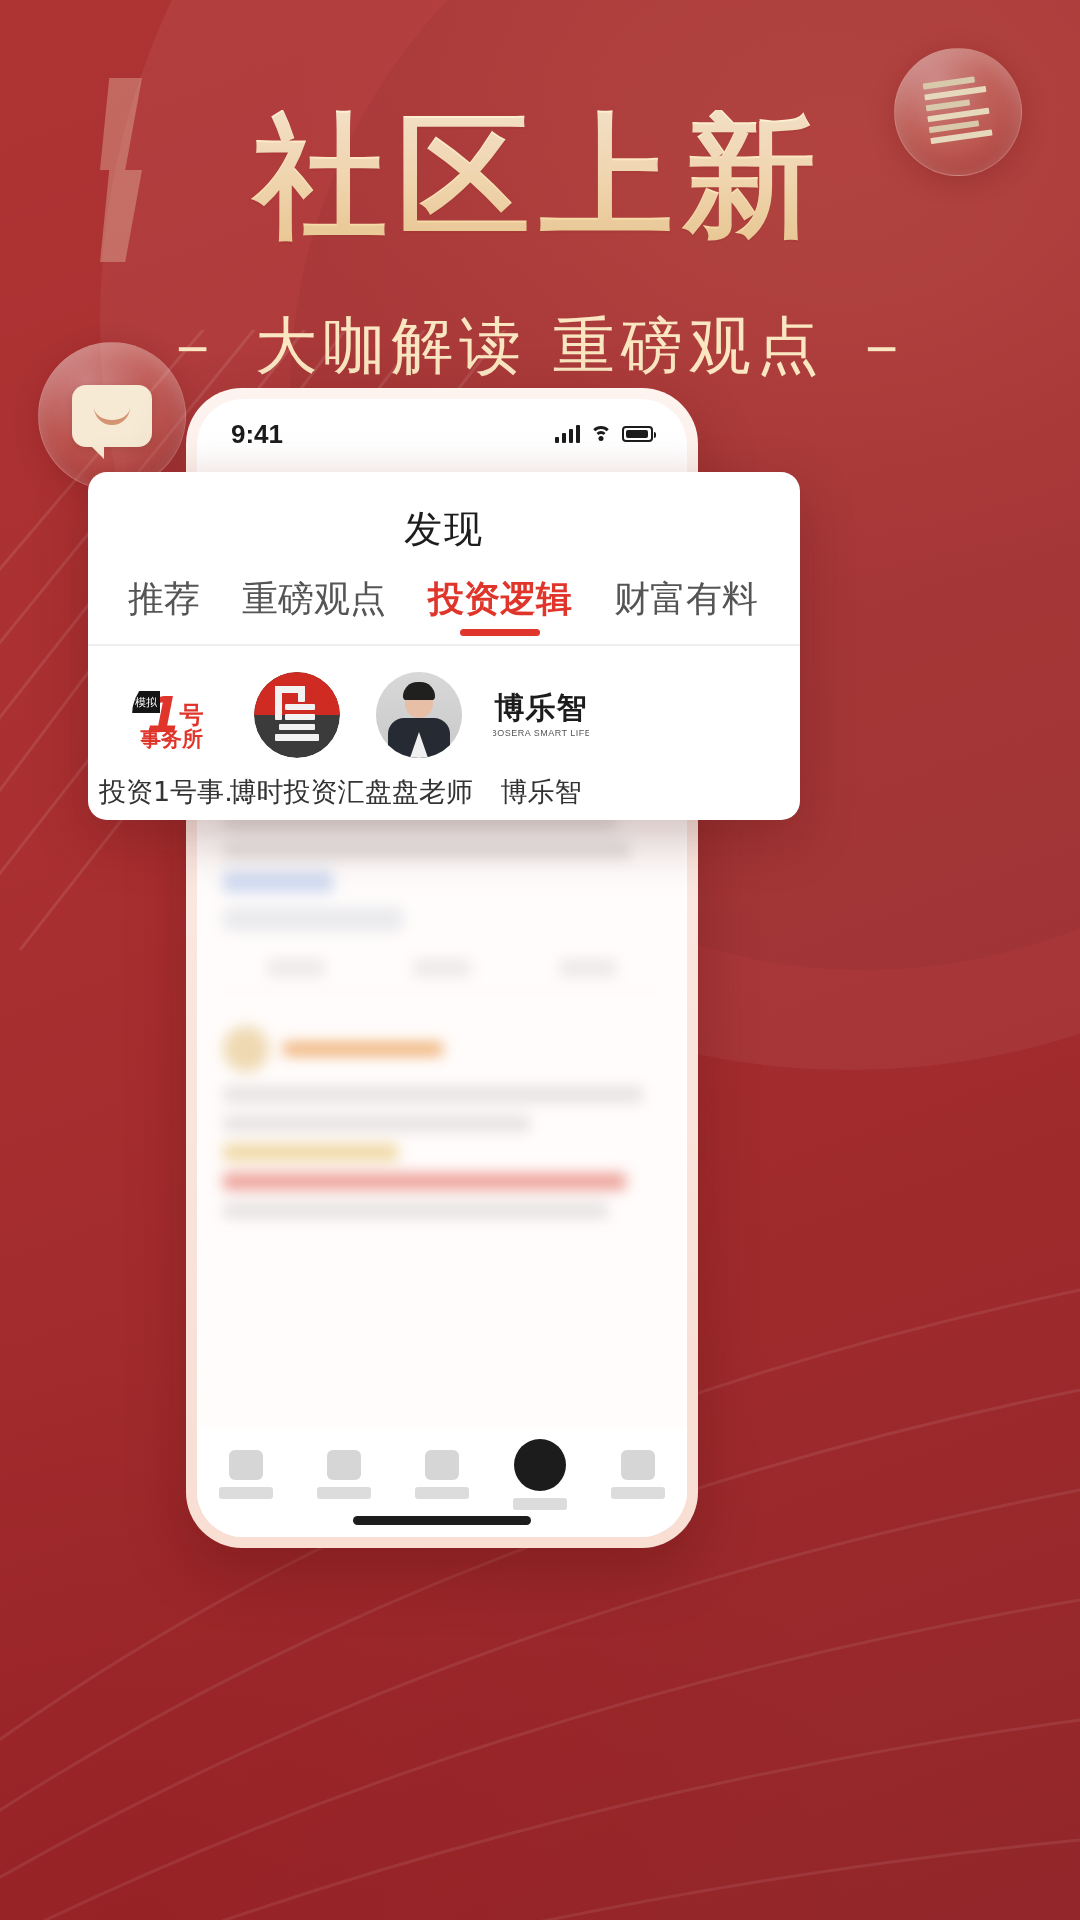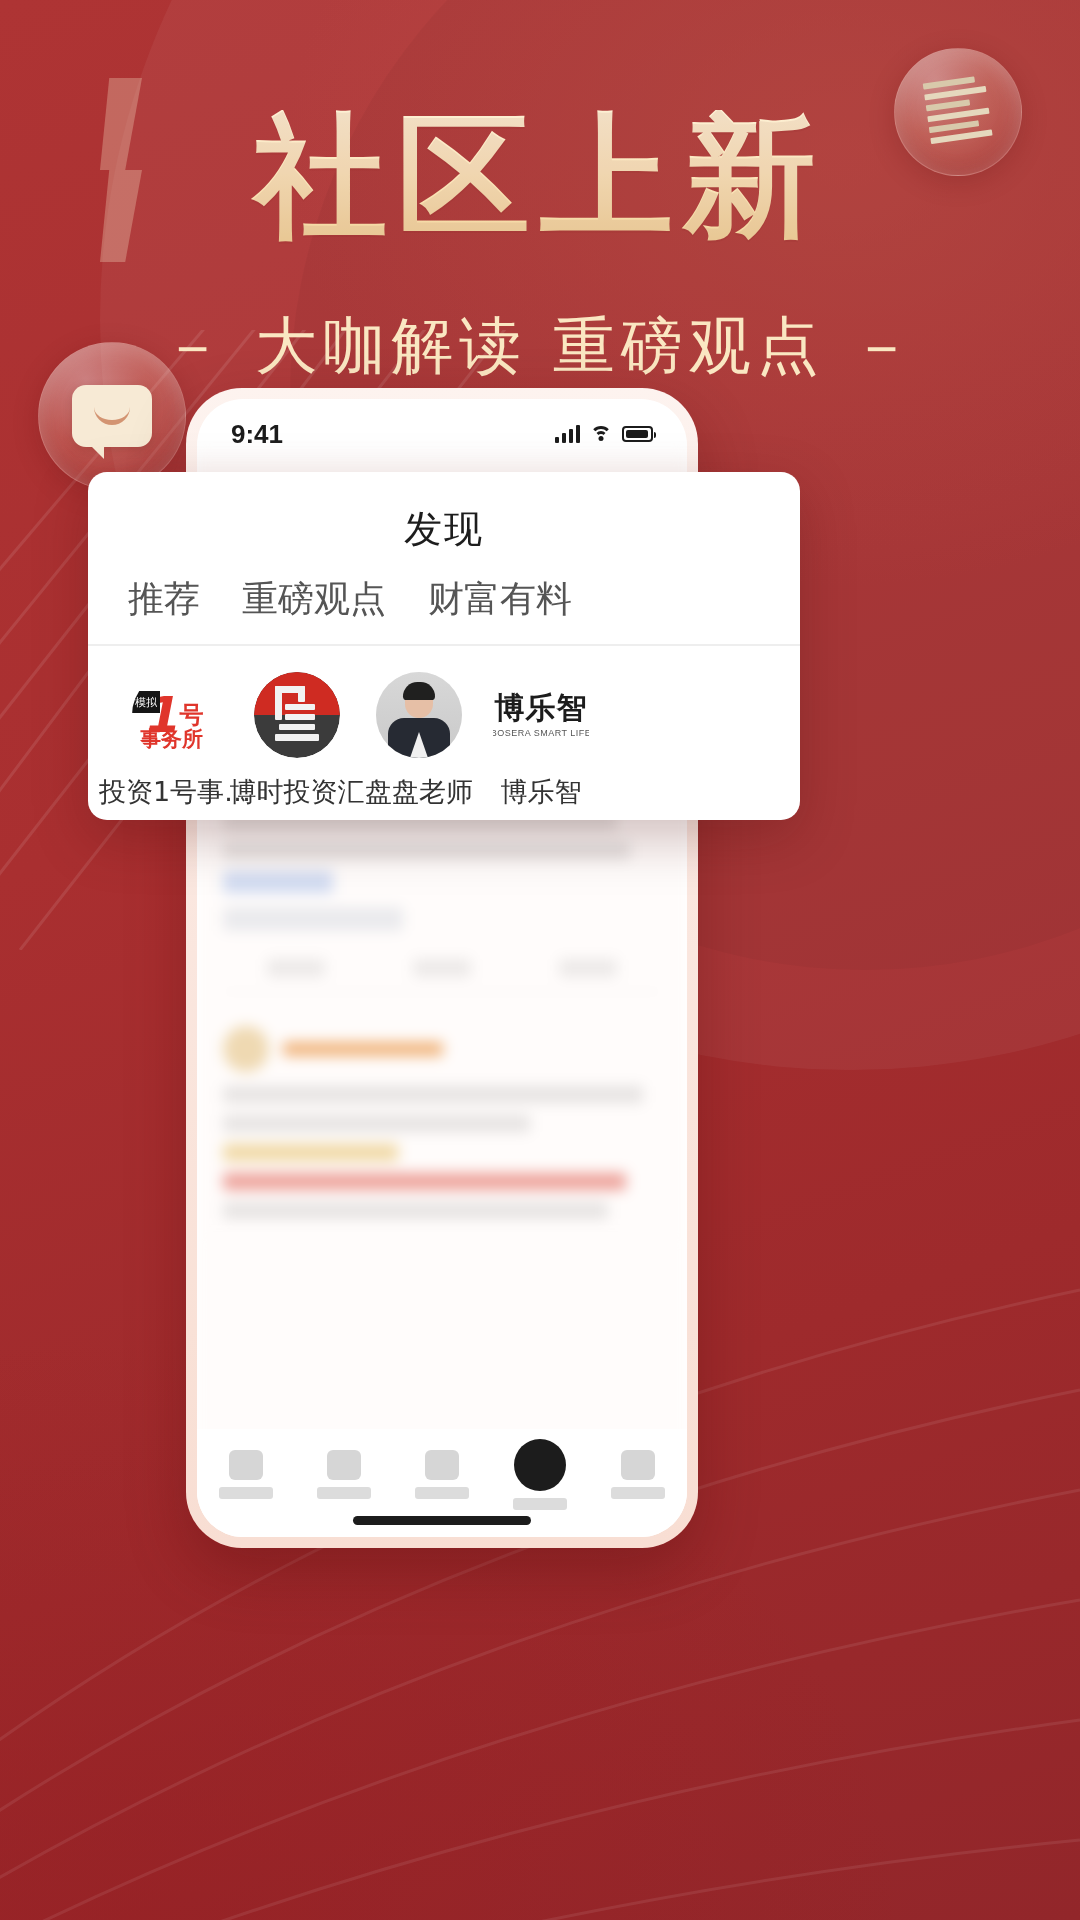--- a/index.html
+++ b/index.html
@@ -391,20 +391,24 @@
 
   <div id="discover-title">发现</div>
 
   <div id="tabs">
     <div class="tab">
       <span>推荐</span>
     </div>
     <div class="tab">
       <span>重磅观点</span>
     </div>
+    <div class="tab active">
+      <span>投资逻辑</span>
+      <span class="tab-underline"></span>
+    </div>
     <div class="tab">
       <span>财富有料</span>
     </div>
 
   </div>
   <div id="tabs-divider"></div>
 
   <div id="channels">
 
 

